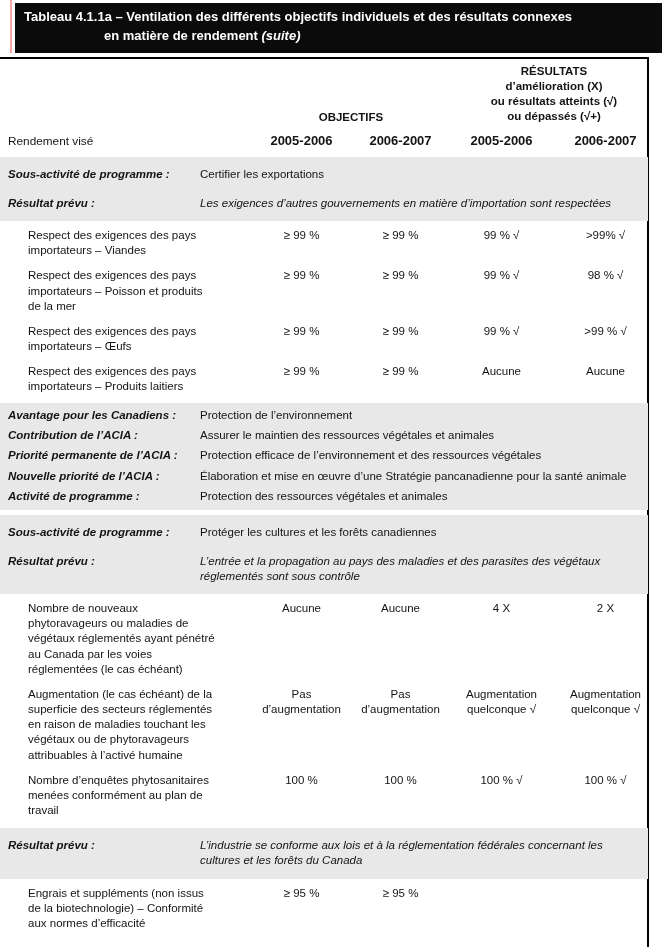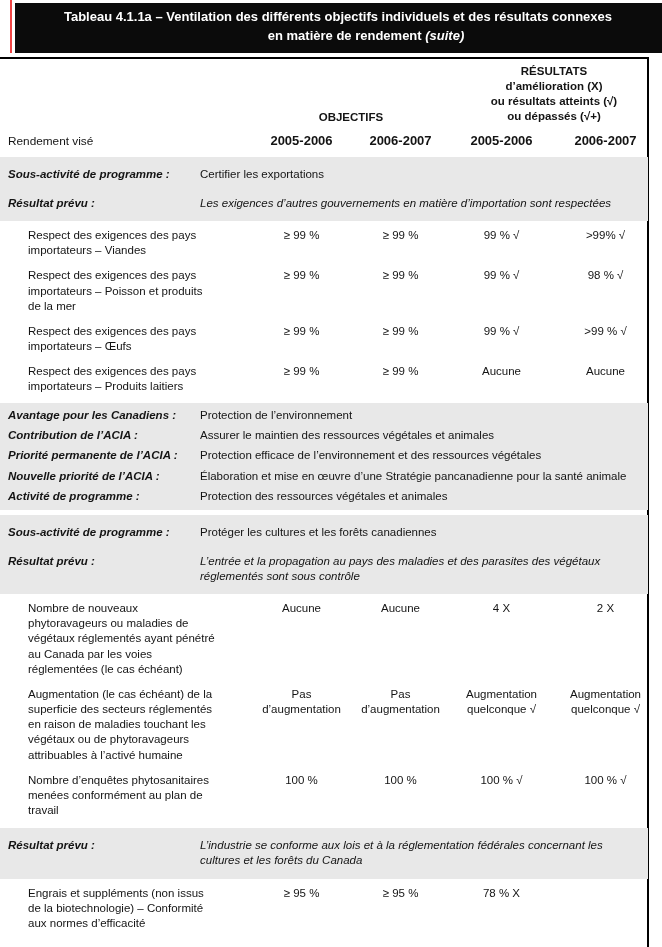--- a/index.html
+++ b/index.html
@@ -1,22 +1,22 @@
 <!DOCTYPE html>
 <html><head>
 <meta charset="utf-8">
 <style>
   html,body { margin:0; padding:0; background:#ffffff; }
   body { width:662px; font-family:"Liberation Sans", sans-serif; color:#141414; }
   .page { position:relative; width:662px; height:947px; overflow:hidden; background:#fff; }
 
   
-  .title-frame { position:absolute; left:10px; top:0; right:0; border-left:2px solid #ef4444; padding:3px 0 0 3px;text-align:center; }
+  .title-frame { position:absolute; left:10px; top:0; right:0; border-left:2px solid #fca5a5; padding:3px 0 0 3px; }
   .title-bar { background:#0b0b0b; color:#ffffff; font-weight:bold; font-size:13px; line-height:1.45; padding:5px 10px 7px 9px; }
-  .title-line2 { margin-left:56px; }
+  .title-line2 { margin-left:80px; }
   .it { font-style:italic; }
   .top-rule { position:absolute; left:0; top:57px; width:649px; height:2px; background:#000; }
   .right-rule { position:absolute; left:647px; top:57px; bottom:0; width:2px; background:#000; }
 
   
   .content { position:absolute; left:0; top:62px; width:648px; }
   .g5 { display:grid; grid-template-columns:252px 99px 99px 103px 105px; }
   .hgrid .obj { grid-column:2 / 4; align-self:end; text-align:center; font-weight:bold; font-size:11.5px; padding-bottom:1px; }
   .hgrid .res { grid-column:4 / 6; text-align:center; font-weight:bold; font-size:11.5px; line-height:1.3; padding-top:2px; }
   .ygrid { margin-top:9px; padding-bottom:9px; }
@@ -177,19 +177,18 @@
         <div class="kl">Résultat prévu :</div>
         <div class="kvv italic">L’industrie se conforme aux lois et à la réglementation fédérales concernant les cultures et les forêts du Canada</div>
       </div>
     </div>
 
     <div class="grp">
       <div class="g5 drow">
         <div class="lbl">Engrais et suppléments (non issus de la biotechnologie) – Conformité aux normes d’efficacité</div>
         <div class="val">≥ 95 %</div>
         <div class="val">≥ 95 %</div>
-        <div class="val">78 % X</div>
       </div>
 
     </div>
 
   </div>
 </div>
 
 </body></html>

